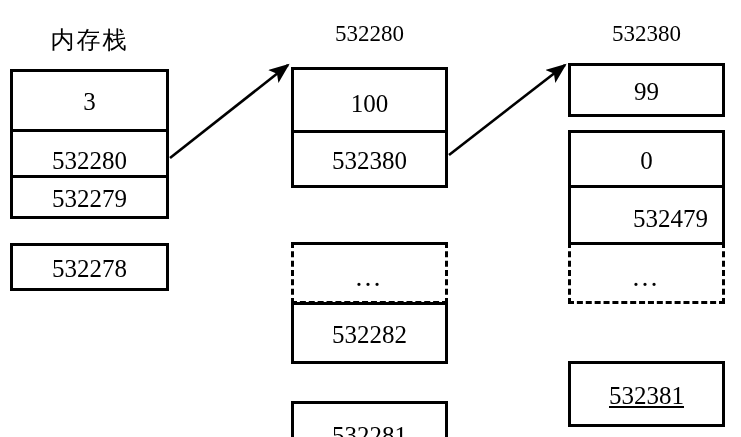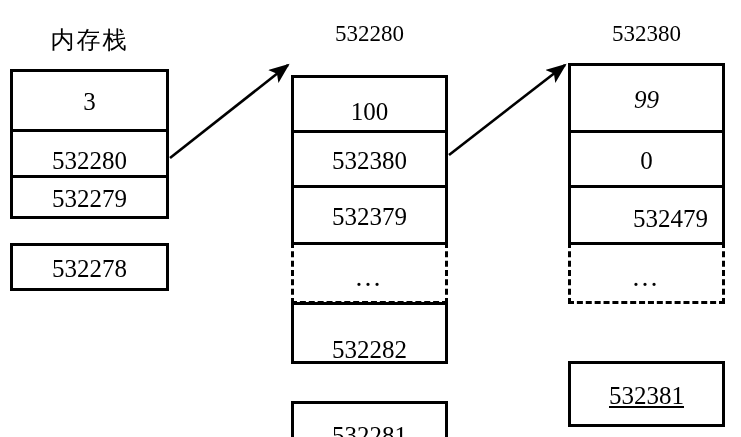--- a/index.html
+++ b/index.html
@@ -108,42 +108,39 @@
     </div>
     <div class="mem-row solid" style="top:106px; height:44px;">
       <span class="cell-text">532279</span>
     </div>
     <div class="mem-row solid" style="top:174px; height:48px;">
       <span class="cell-text">532278</span>
     </div>
   </div>
 
   <div class="mem-box" style="left:291px; top:63px; width:157px; height:364px;">
-    <div class="mem-row solid" style="top:12px; height:70px;align-items:center;">
+    <div class="mem-row solid" style="top:4px; height:70px;align-items:center;">
       <span class="cell-text">100</span>
     </div>
     <div class="mem-row solid" style="top:67px; height:58px;">
       <span class="cell-text">532380</span>
     </div>
-    <div class="mem-row solid" style="top:122px; height:60px;">
-      <span class="cell-text">532379</span>
-    </div>
     <div class="mem-row dashed" style="top:179px; height:62px;">
       <span class="cell-text ellipsis">…</span>
     </div>
-    <div class="mem-row solid" style="top:239px; height:62px;align-items:flex-end;">
+    <div class="mem-row solid" style="top:239px; height:62px;">
       <span class="cell-text">532282</span>
     </div>
     <div class="mem-row solid" style="top:298px; height:66px;margin-top:40px;">
       <span class="cell-text">532281</span>
     </div>
   </div>
 
   <div class="mem-box" style="left:568px; top:63px; width:157px; height:364px;">
-    <div class="mem-row solid" style="top:0px; height:70px;font-style:italic;">
+    <div class="mem-row solid" style="top:0px; height:54px;">
       <span class="cell-text">99</span>
     </div>
     <div class="mem-row solid" style="top:67px; height:58px;">
       <span class="cell-text">0</span>
     </div>
     <div class="mem-row solid" style="top:122px; height:64px;padding-left:48px;">
       <span class="cell-text">532479</span>
     </div>
     <div class="mem-row dashed" style="top:179px; height:62px;">
       <span class="cell-text ellipsis">…</span>

